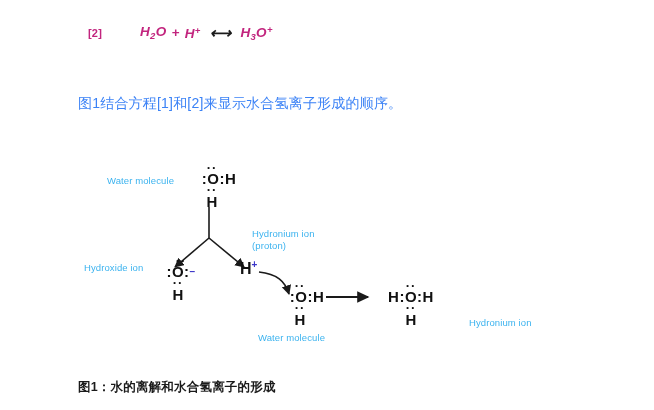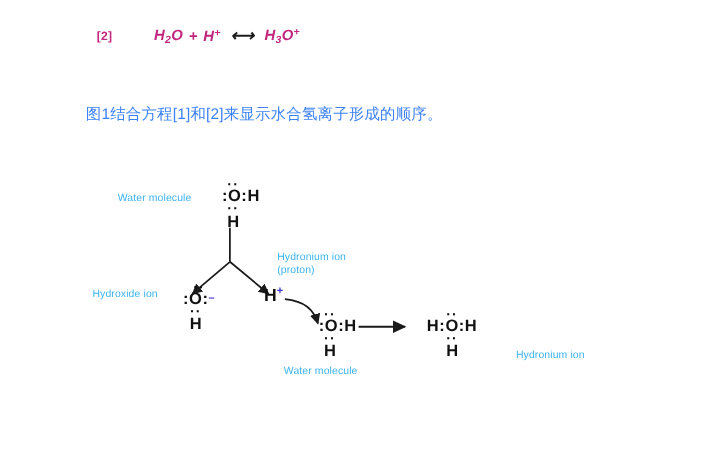--- a/index.html
+++ b/index.html
@@ -253,14 +253,15 @@
           <span>H</span>
         </div>
       <div class="dots-bottom">··</div>
       <div class="row-h">H</div>
     </div>
 
     <div class="dlabel" style="left:469px; top:167px;">Hydronium ion</div>
 
   </div>
 
+  <div class="figure-caption">图1：水的离解和水合氢离子的形成</div>
 
 </div>
 
 </body></html>

